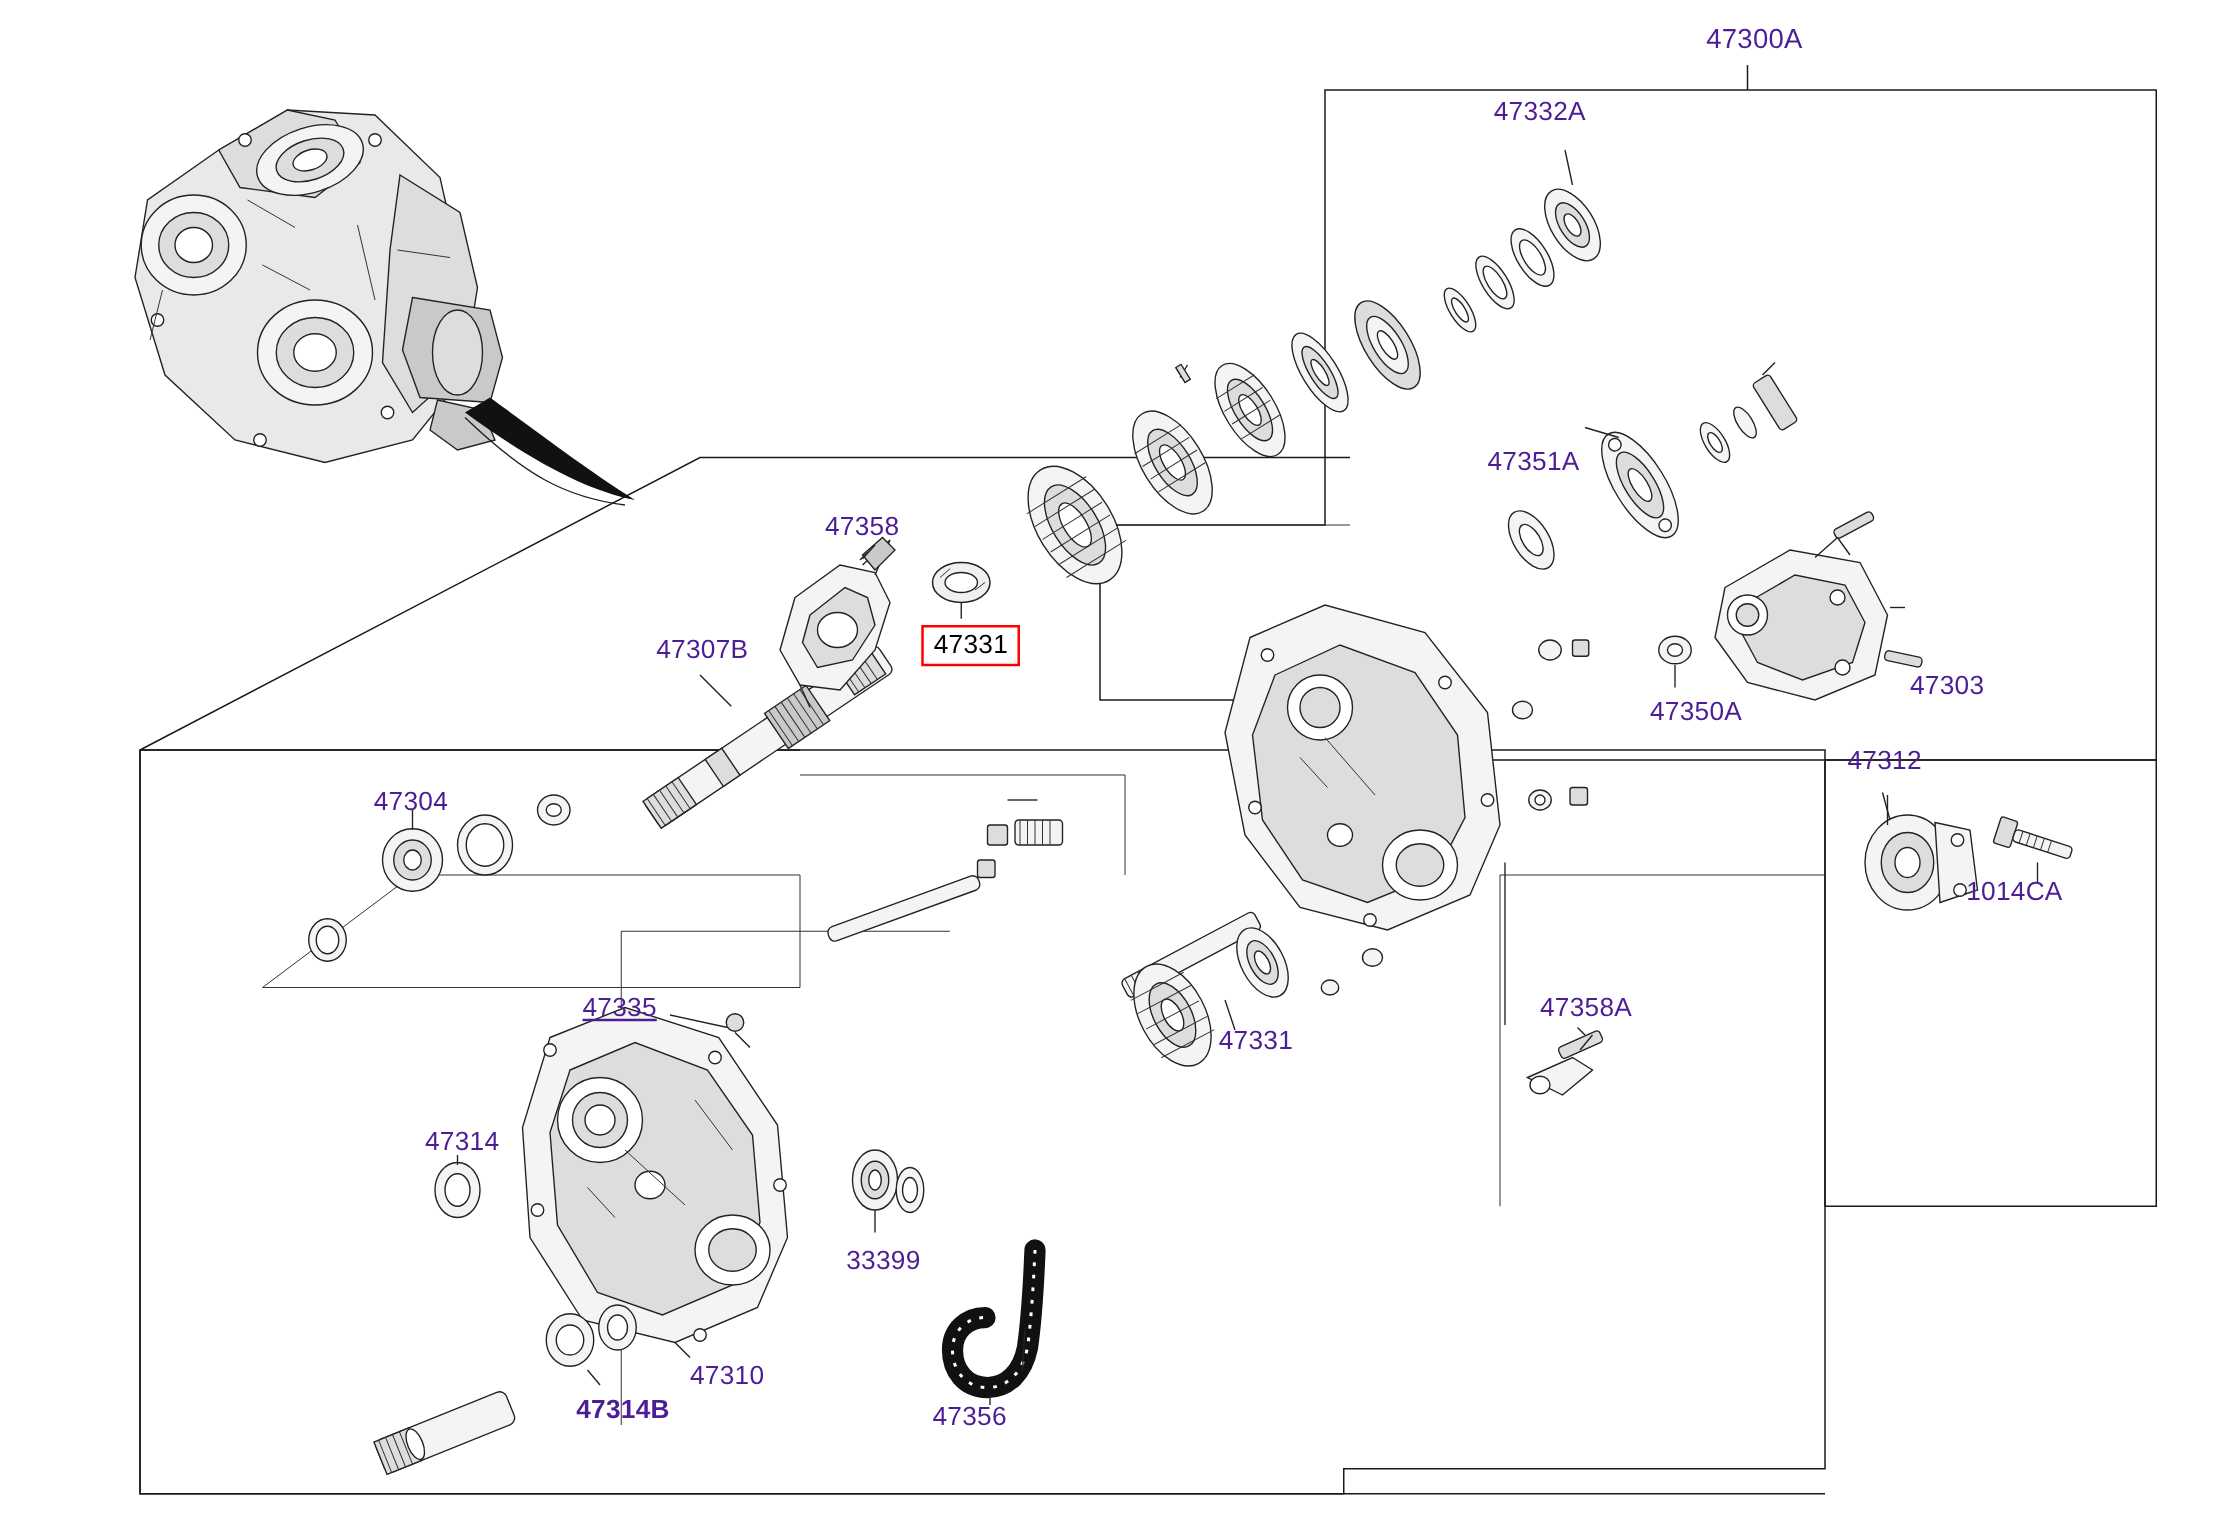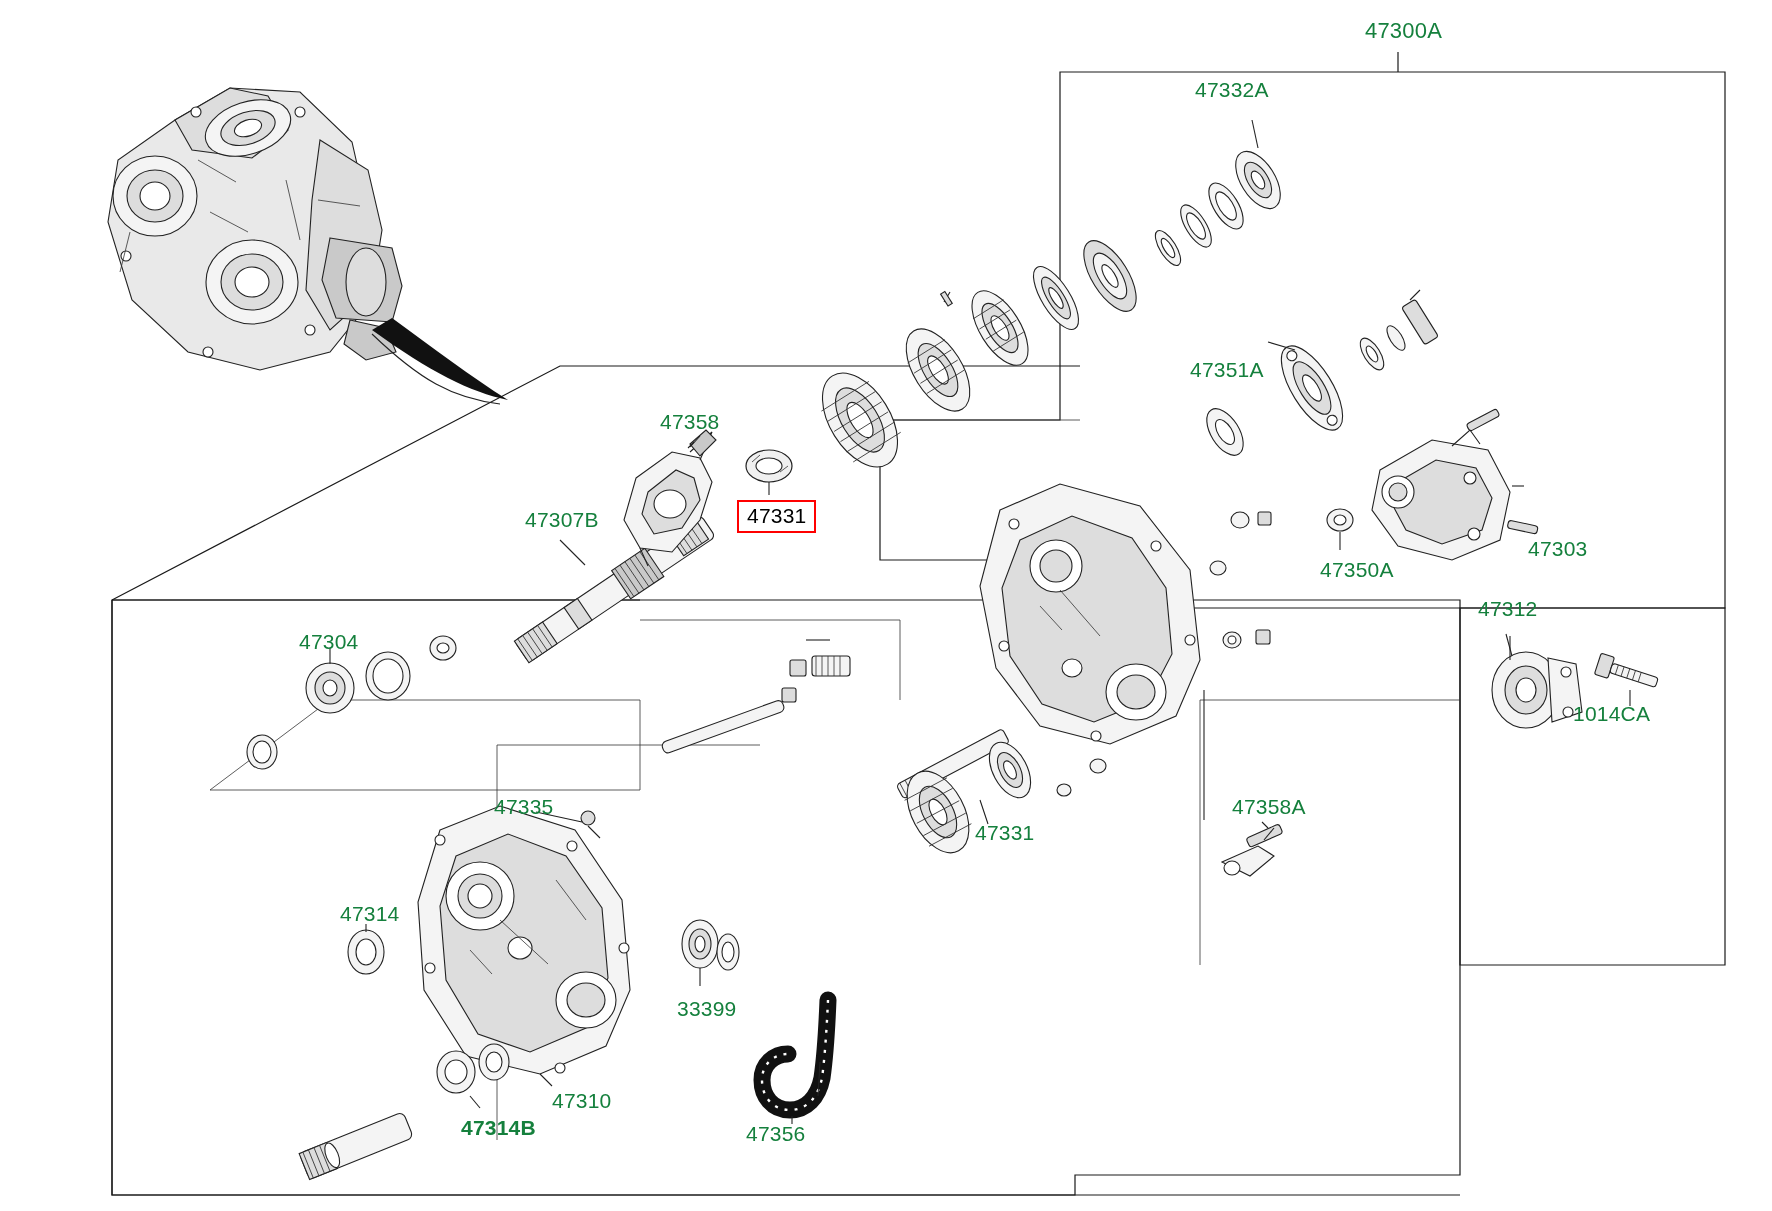--- a/index.html
+++ b/index.html
@@ -19,21 +19,21 @@
     position: absolute;
     left: 0;
     top: 0;
     width: 1772px;
     height: 1211px;
   }
   .label {
     position: absolute;
     font-family: "Liberation Sans", sans-serif;
     font-size: 21px;
-    color: #15803d;
+    color: #4c1d95;
     white-space: nowrap;
     letter-spacing: 0.2px;
   }
   .label.big {
     font-size: 22px;
   }
   .label.highlight {
     border: 2px solid #ff0000;
     padding: 2px 8px 3px 8px;
     background: #ffffff;
@@ -464,21 +464,21 @@
   <div class="label" style="left:1195px; top:78px;">47332A</div>
   <div class="label" style="left:1190px; top:358px;text-align:right;">47351A</div>
   <div class="label" style="left:1528px; top:495px;margin-top:42px;">47303</div>
   <div class="label" style="left:1320px; top:558px;">47350A</div>
   <div class="label" style="left:660px; top:410px;">47358</div>
   <div class="label" style="left:525px; top:508px;">47307B</div>
   <div class="label highlight" style="left:737px; top:500px;">47331</div>
   <div class="label" style="left:1478px; top:597px;">47312</div>
   <div class="label" style="left:1573px; top:702px;">1014CA</div>
   <div class="label" style="left:299px; top:630px;">47304</div>
-  <div class="label" style="left:494px; top:795px;">47335</div>
+  <div class="label" style="left:466px; top:795px;text-decoration:underline;">47335</div>
   <div class="label" style="left:975px; top:821px;">47331</div>
   <div class="label" style="left:1232px; top:795px;text-align:right;">47358A</div>
   <div class="label" style="left:340px; top:902px;text-align:right;">47314</div>
   <div class="label" style="left:677px; top:997px;">33399</div>
   <div class="label" style="left:552px; top:1089px;">47310</div>
   <div class="label" style="left:461px; top:1116px;font-weight:bold;">47314B</div>
   <div class="label" style="left:746px; top:1122px;">47356</div>
 
 </div>
 

